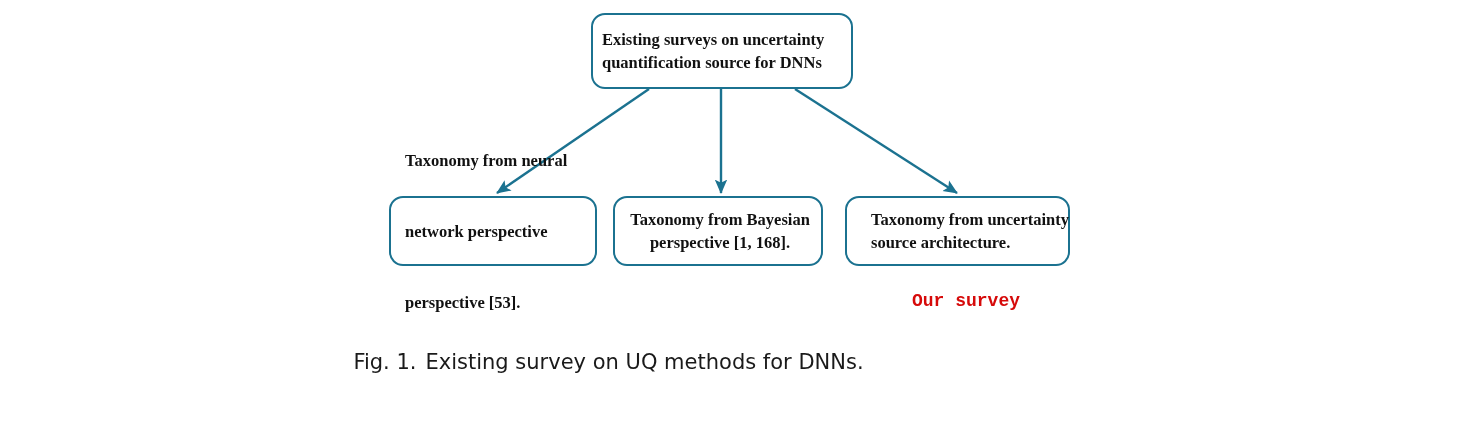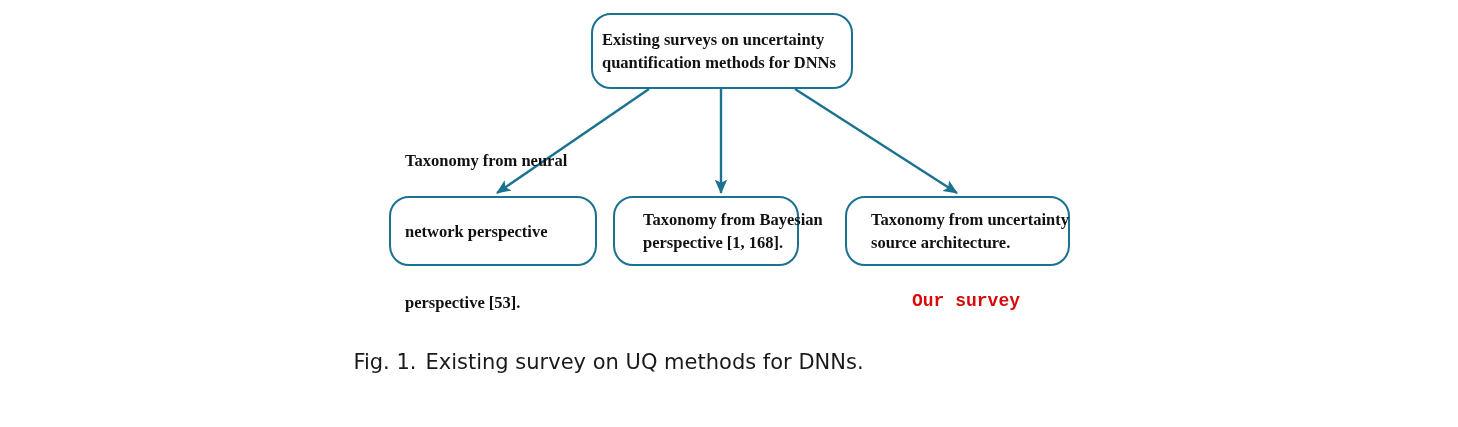--- a/index.html
+++ b/index.html
@@ -33,21 +33,21 @@
     height: 427px;
     pointer-events: none;
   }
 
   
   .node-box {
     position: absolute;
     box-sizing: border-box;
     background: #ffffff;
     border: 2.5px solid #1b7290;
-    border-radius: 20px;
+    border-radius: 14px;
     display: flex;
     flex-direction: column;
     justify-content: center;
   }
   .node-line {
     font-family: "Liberation Serif", "DejaVu Serif", serif;
     font-weight: bold;
     font-size: 16.5px;
     line-height: 23px;
     color: #111111;
@@ -66,23 +66,24 @@
     left: 389px;
     top: 196px;
     width: 208px;
     height: 70px;
     padding: 0 0 0 14px;
     gap: 48px;
   }
   #child-node-1 {
     left: 613px;
     top: 196px;
-    width: 186px;
+    width: 210px;
     height: 70px;
-    padding: 0 0 0 28px;
+    padding: 0 0 0 4px;
+    text-align: center;
   }
   #child-node-2 {
     left: 845px;
     top: 196px;
     width: 225px;
     height: 70px;
     padding: 0 0 0 24px;
   }
 
   
@@ -122,21 +123,21 @@
         <path d="M0,0.4 L6,3 L0,5.6 L1.3,3 Z" fill="#1b7290"></path>
       </marker>
     </defs>
     <line x1="649" y1="89" x2="497" y2="193" stroke="#1b7290" stroke-width="2.4" marker-end="url(#arrowhead)"></line>
     <line x1="721" y1="89" x2="721" y2="193" stroke="#1b7290" stroke-width="2.4" marker-end="url(#arrowhead)"></line>
     <line x1="795" y1="89" x2="957" y2="193" stroke="#1b7290" stroke-width="2.4" marker-end="url(#arrowhead)"></line>
   </svg>
 
   <div class="node-box" id="root-node">
     <div class="node-line">Existing surveys on uncertainty</div>
-    <div class="node-line">quantification methods for DNNs</div>
+    <div class="node-line">quantification source for DNNs</div>
   </div>
 
   <div class="node-box" id="child-node-0">
     <div class="node-line">Taxonomy from neural</div>
     <div class="node-line">network perspective</div>
     <div class="node-line">perspective [53].</div>
   </div>
 
   <div class="node-box" id="child-node-1">
     <div class="node-line">Taxonomy from Bayesian</div>

